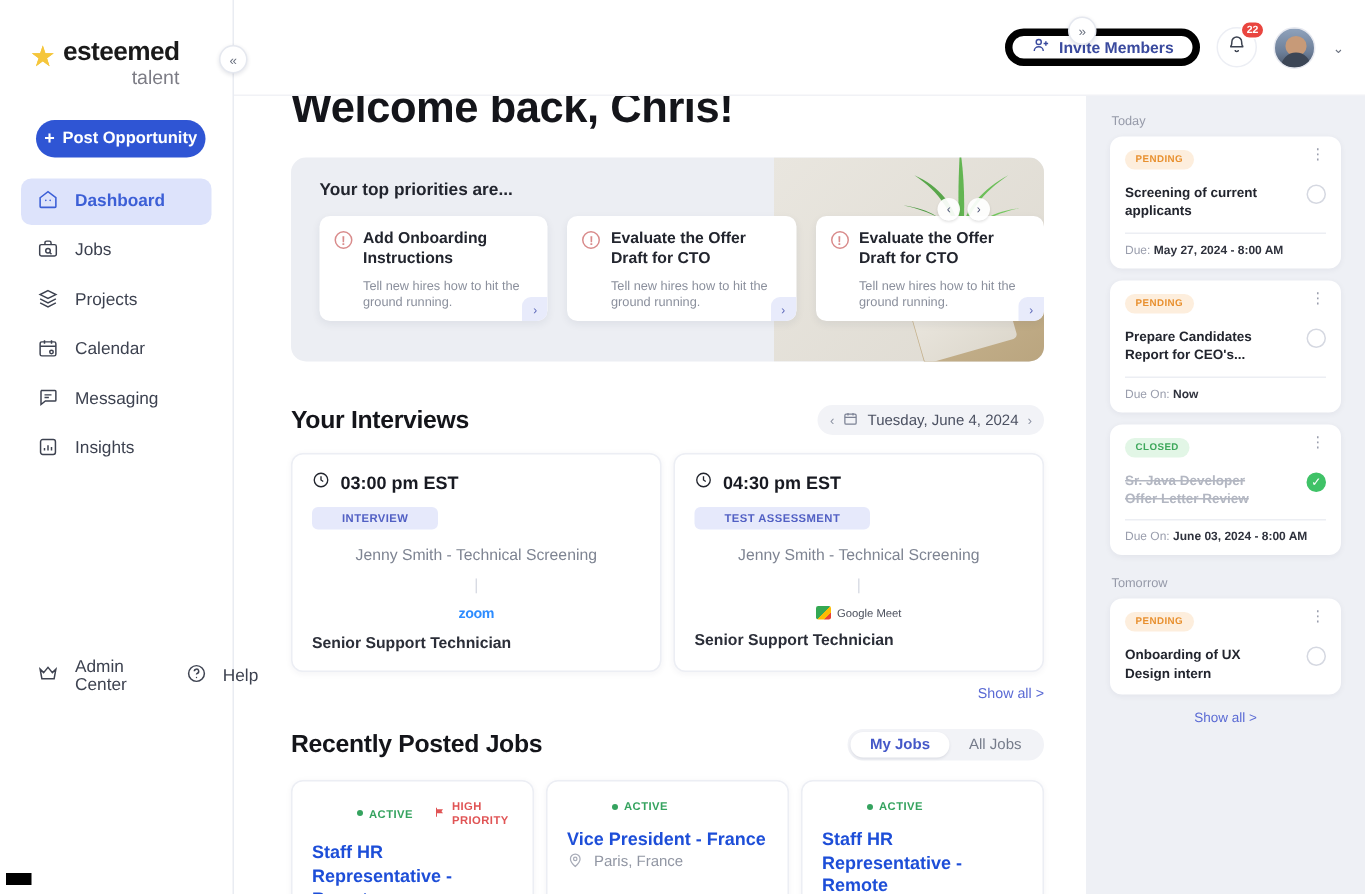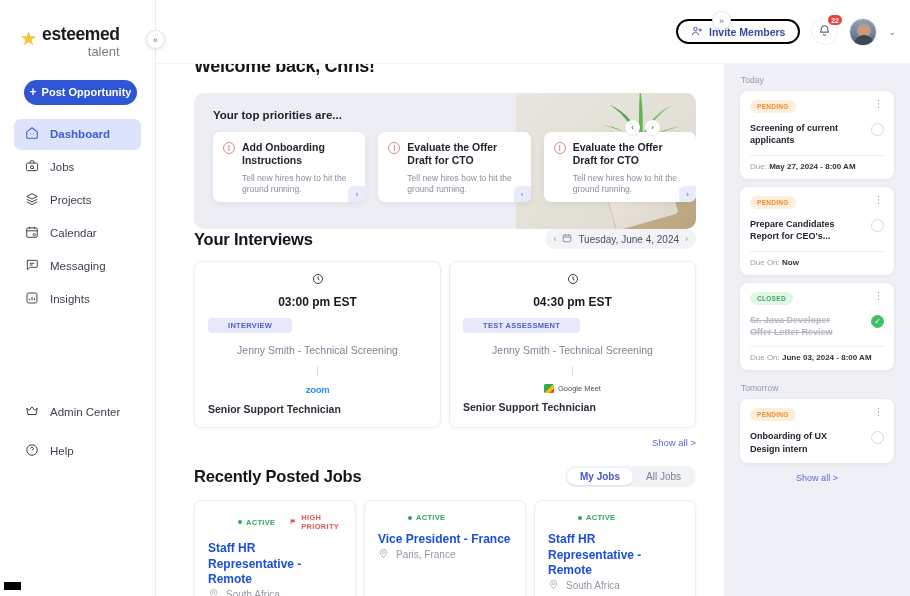--- a/index.html
+++ b/index.html
@@ -39,42 +39,42 @@
 
   .nav { margin-top: 14px; display: flex; flex-direction: column; }
   .nav-item {
     display: flex; align-items: center; gap: 11px;
     height: 31px; margin: 0 14px 2px 14px;
     padding-left: 11px; border-radius: 7px;
     font-size: 11.5px; color: #3d4250; cursor: pointer;
   }
   .nav-item.active { background: #dde3fb; color: #3c5fd6; font-weight: 600; }
   .nav-item svg { flex: none; }
-  .nav-bottom { margin-top: auto; margin-bottom: 122px; display: flex; flex-direction: column; }
+  .nav-bottom { margin-top: auto; margin-bottom: 122px; display: flex; }
   .nav-bottom .nav-item { margin-bottom: 8px; }
 
   
   .collapse-btn {
     position: absolute; left: 146px; top: 30px;
     width: 19px; height: 19px; border-radius: 50%;
     background: #fff; border: 1px solid #e5e8ef;
     box-shadow: 0 1px 3px rgba(20,25,60,.12);
     display: flex; align-items: center; justify-content: center;
     font-size: 9px; color: #6b7280; cursor: pointer; z-index: 20;
   }
 
   
   .center {
     flex: 1; height: 596px; background: #ffffff;
     overflow: hidden; position: relative;
     padding: 56px 0 0 0;
   }
   .center-inner { padding: 0 28px 0 38px; }
 
-  .welcome { font-size: 18px; font-weight: bold; color: #14151a; letter-spacing: -0.3px; }
+  .welcome { font-size: 29px; font-weight: bold; color: #14151a; letter-spacing: -0.3px; }
 
   
   .prio-panel {
     margin-top: 16px; height: 136px; border-radius: 10px;
     position: relative; overflow: hidden;
     background: #eceef3;
   }
   .prio-photo {
     position: absolute; right: 0; top: 0; width: 180px; height: 136px;
     background:
@@ -114,37 +114,37 @@
     font-size: 8px; color: #5a66b8; cursor: pointer;
   }
   .prio-nav { position: absolute; right: 36px; top: 27px; display: flex; gap: 5px; z-index: 3; }
   .prio-nav span {
     width: 15px; height: 15px; border-radius: 50%; background: rgba(255,255,255,.92);
     display: flex; align-items: center; justify-content: center;
     font-size: 8px; color: #4a5173; cursor: pointer; box-shadow: 0 1px 2px rgba(0,0,0,.12);
   }
 
   
-  .sec-head { display: flex; align-items: center; justify-content: space-between; }
+  .sec-head { display: flex; align-items: center; justify-content: space-between; margin-top: 29px; }
   .sec-title { font-size: 16.5px; font-weight: bold; color: #14151a; letter-spacing: -0.2px; }
   .date-pill {
     display: flex; align-items: center; gap: 6px;
     background: #f2f3f7; border-radius: 13px; height: 20px; padding: 0 8px;
     font-size: 10px; color: #4b5061; cursor: pointer;
   }
   .date-pill .chev { color: #8d93a3; font-size: 9px; }
 
   
   .iv-row { display: flex; gap: 8px; margin-top: 12px; }
   .iv-card {
     flex: 1; background: #fff; border: 1px solid #eceef4; border-radius: 8px;
     box-shadow: 0 1px 4px rgba(30,36,70,.05);
     padding: 11px 13px 12px 13px;
   }
-  .iv-time { display: flex; align-items: center; gap: 7px; font-size: 12px; font-weight: bold; color: #181a22; flex-direction: column; }
+  .iv-time { display: flex; align-items: center; gap: 7px; font-size: 12px; font-weight: bold; color: #181a22; }
   .iv-badge {
     display: inline-block; margin-top: 9px;
     background: #e6e9fb; color: #5260c4; font-size: 7.5px; font-weight: bold;
     letter-spacing: .3px; border-radius: 4px; padding: 3px 20px;
   }
   .iv-person { margin-top: 11px; display: flex; align-items: center; gap: 8px; font-size: 10.5px; color: #7e8492; flex-direction: column; }
   .iv-sep { color: #d6d9e2; }
   .zoom-logo { color: #2d8cff; font-weight: bold; font-size: 9.5px; letter-spacing: -0.3px; }
   .gmeet { display: flex; align-items: center; gap: 4px; font-size: 7.5px; color: #4a4f5c; }
   .gmeet-ic { width: 10px; height: 9px; border-radius: 1.5px;
@@ -215,21 +215,21 @@
 
   
   .topbar {
     position: absolute; left: 156px; top: 0; right: 0; height: 64px;
     background: #ffffff; display: flex; align-items: center;
     justify-content: flex-end; padding-right: 14px; gap: 11px; z-index: 8;
     border-bottom: 1px solid #f1f2f6;
   }
   .invite {
     display: flex; align-items: center; gap: 6px;
-    border: 2px solid #000000; border-radius: 15px; height: 25px; padding: 0 13px;
+    border: 5px solid #000000; border-radius: 15px; height: 25px; padding: 0 13px;
     font-size: 10.5px; font-weight: bold; color: #3a4a9e; background: #fff; cursor: pointer;
   }
   .bell-wrap { position: relative; width: 27px; height: 27px; border-radius: 50%;
     border: 1px solid #eceef4; display: flex; align-items: center; justify-content: center; cursor: pointer; }
   .bell-badge {
     position: absolute; top: -5px; right: -6px; background: #e9453f; color: #fff;
     font-size: 7px; font-weight: bold; border-radius: 9px; padding: 1.5px 3.5px; min-width: 15px; text-align: center;
     border: 1.5px solid #fff;
   }
   .avatar {

